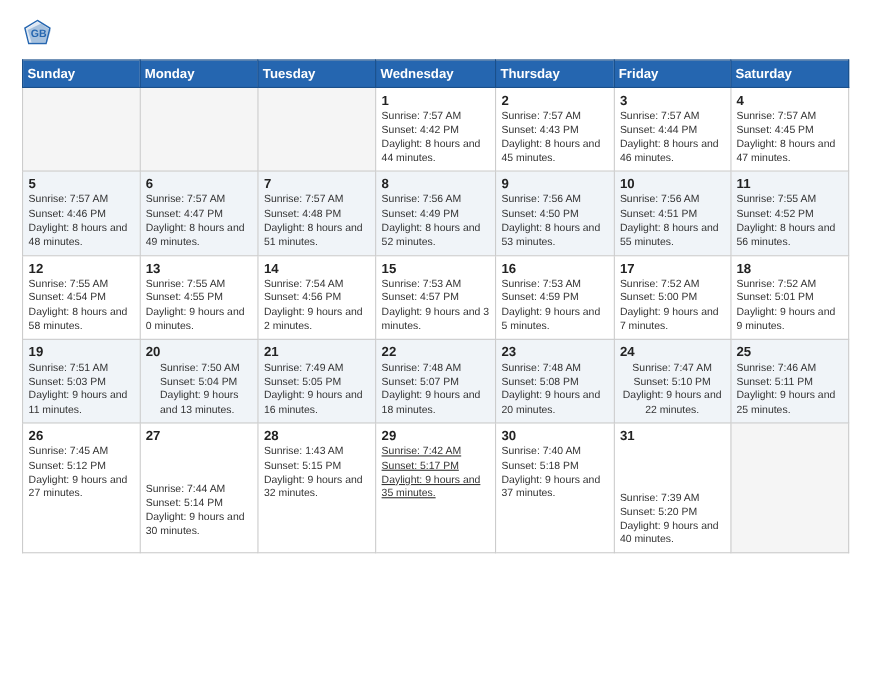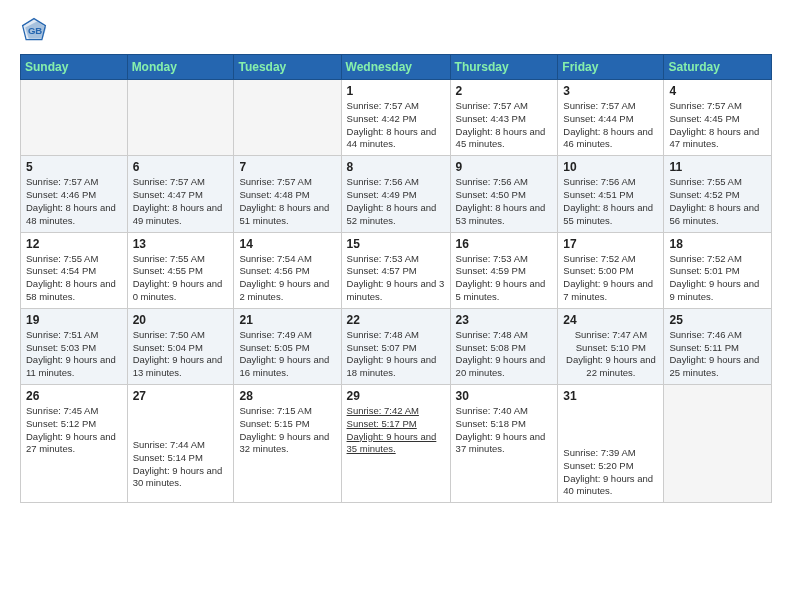--- a/index.html
+++ b/index.html
@@ -59,21 +59,21 @@
       color: #555;
       margin-top: 2px;
     }
     .calendar {
       width: 100%;
       border-collapse: collapse;
       border: 1px solid #ccc;
     }
     .calendar th {
       background: #2566b0;
-      color: #86efac;
+      color: #ffffff;
       font-size: 12px;
       font-weight: bold;
       padding: 5px 4px;
       text-align: left;
       border: 1px solid #1a4f8a;
     }
     .calendar td {
       border: 1px solid #ccc;
       vertical-align: top;
       padding: 4px 5px;
@@ -256,21 +256,21 @@
         </tr>
         <tr class="row-alt">
           <td>
             <div class="day-number">19</div>
             <div class="day-info" style="white-space: pre-line;">Sunrise: 7:51 AM
 Sunset: 5:03 PM
 Daylight: 9 hours and 11 minutes.</div>
           </td>
           <td>
             <div class="day-number">20</div>
-            <div class="day-info" style="white-space: pre-line;">Sunrise: 7:50 AM
+            <div class="day-info" style="white-space: pre-line; margin-left: 13px;">Sunrise: 7:50 AM
 Sunset: 5:04 PM
 Daylight: 9 hours and 13 minutes.</div>
           </td>
           <td>
             <div class="day-number">21</div>
             <div class="day-info" style="white-space: pre-line;">Sunrise: 7:49 AM
 Sunset: 5:05 PM
 Daylight: 9 hours and 16 minutes.</div>
           </td>
           <td>
@@ -306,21 +306,21 @@
 Daylight: 9 hours and 27 minutes.</div>
           </td>
           <td>
             <div class="day-number">27</div>
             <div class="day-info" style="white-space: pre-line; margin-top: 36px;">Sunrise: 7:44 AM
 Sunset: 5:14 PM
 Daylight: 9 hours and 30 minutes.</div>
           </td>
           <td>
             <div class="day-number">28</div>
-            <div class="day-info" style="white-space: pre-line;">Sunrise: 7:15 AM
+            <div class="day-info" style="white-space: pre-line;">Sunrise: 1:43 AM
 Sunset: 5:15 PM
 Daylight: 9 hours and 32 minutes.</div>
           </td>
           <td>
             <div class="day-number">29</div>
             <div class="day-info" style="white-space: pre-line; text-decoration: underline;">Sunrise: 7:42 AM
 Sunset: 5:17 PM
 Daylight: 9 hours and 35 minutes.</div>
           </td>
           <td>

